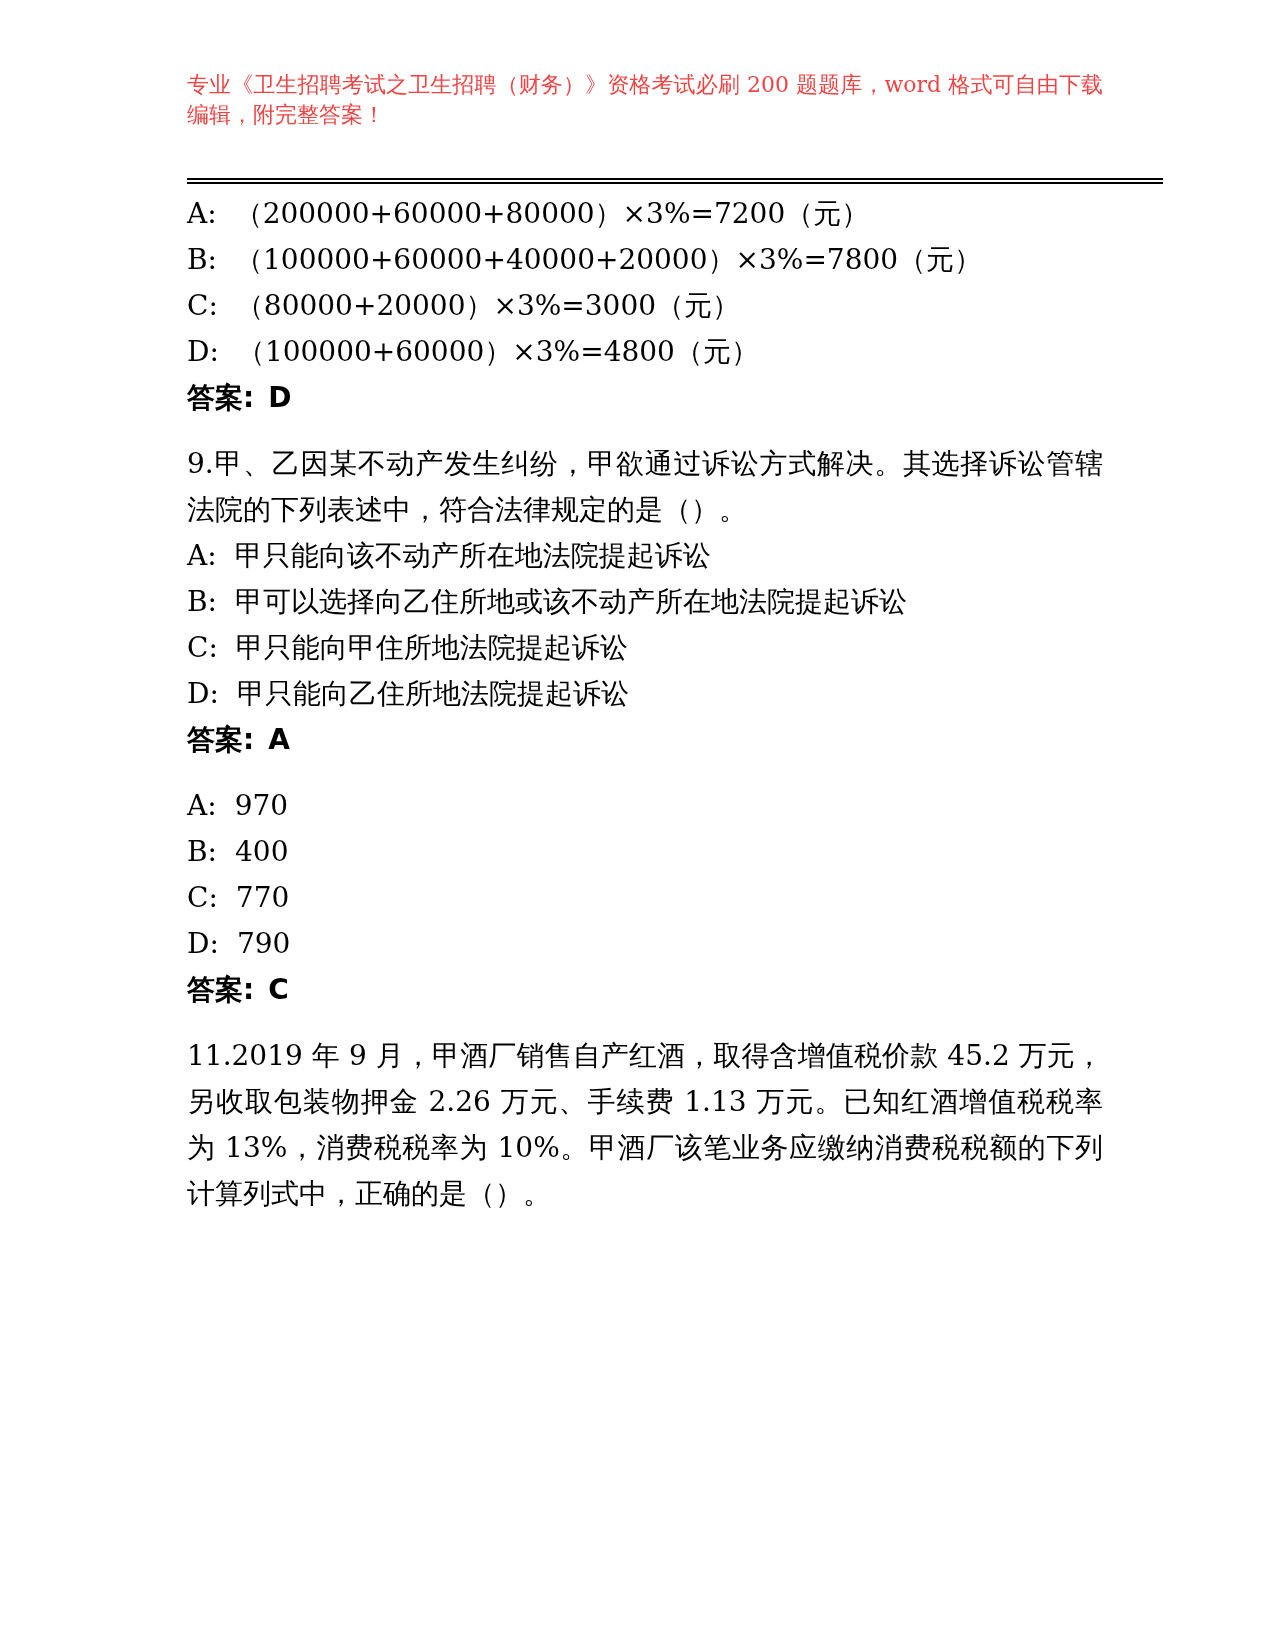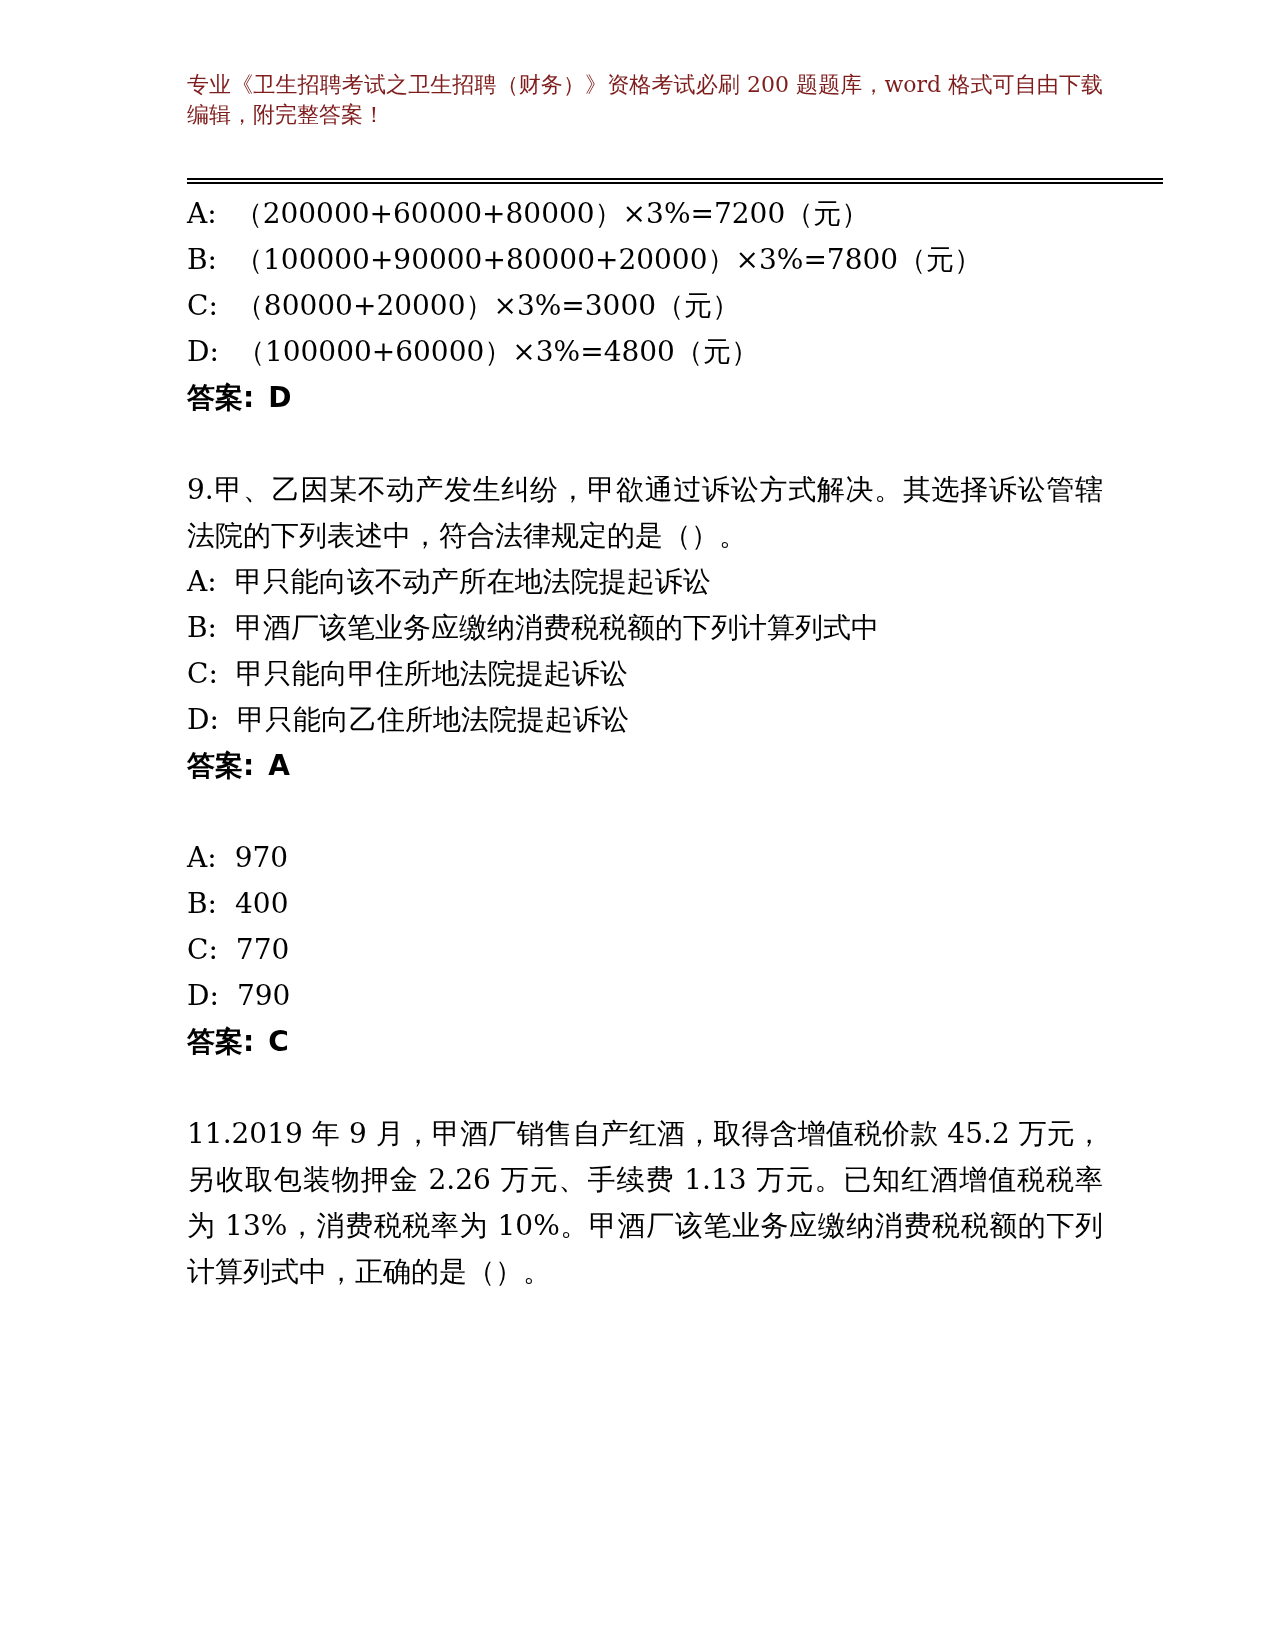--- a/index.html
+++ b/index.html
@@ -19,39 +19,39 @@
   }
   .margin-box {
     padding: 70px 0 0 187px;
   }
   
   .header-text {
     width: 916px;
     font-size: 22px;
     line-height: 30px;
     text-align: justify;
-    color: #7f1d1d;
+    color: #ef4444;
   }
   .header-rule {
     width: 976px;
     margin-top: 48px;
     height: 2px;
     box-sizing: content-box;
     border-top: 2px solid #000;
     border-bottom: 2px solid #000;
   }
   
   .content {
     margin-top: 7px;
     width: 916px;
     font-size: 28px;
     line-height: 46px;
   }
   .question-block {
-    margin-top: 46px;
+    margin-top: 20px;
   }
   .question-block.first {
     margin-top: 0;
   }
   .stem {
     text-align: justify;
     text-justify: inter-ideograph;
   }
   .option-row {
     display: flex;
@@ -89,21 +89,21 @@
 
     <main class="content">
 
       <section class="question-block first">
         <div class="option-row">
           <span class="option-label">A:</span>
           <span class="option-text">（200000+60000+80000）×3%=7200（元）</span>
         </div>
         <div class="option-row">
           <span class="option-label">B:</span>
-          <span class="option-text">（100000+90000+80000+20000）×3%=7800（元）</span>
+          <span class="option-text">（100000+60000+40000+20000）×3%=7800（元）</span>
         </div>
         <div class="option-row">
           <span class="option-label">C:</span>
           <span class="option-text">（80000+20000）×3%=3000（元）</span>
         </div>
         <div class="option-row">
           <span class="option-label">D:</span>
           <span class="option-text">（100000+60000）×3%=4800（元）</span>
         </div>
         <div class="answer-row">
@@ -113,21 +113,21 @@
       </section>
 
       <section class="question-block">
         <div class="stem">9.甲、乙因某不动产发生纠纷，甲欲通过诉讼方式解决。其选择诉讼管辖法院的下列表述中，符合法律规定的是（）。</div>
         <div class="option-row">
           <span class="option-label">A:</span>
           <span class="option-text">甲只能向该不动产所在地法院提起诉讼</span>
         </div>
         <div class="option-row">
           <span class="option-label">B:</span>
-          <span class="option-text">甲酒厂该笔业务应缴纳消费税税额的下列计算列式中</span>
+          <span class="option-text">甲可以选择向乙住所地或该不动产所在地法院提起诉讼</span>
         </div>
         <div class="option-row">
           <span class="option-label">C:</span>
           <span class="option-text">甲只能向甲住所地法院提起诉讼</span>
         </div>
         <div class="option-row">
           <span class="option-label">D:</span>
           <span class="option-text">甲只能向乙住所地法院提起诉讼</span>
         </div>
         <div class="answer-row">

